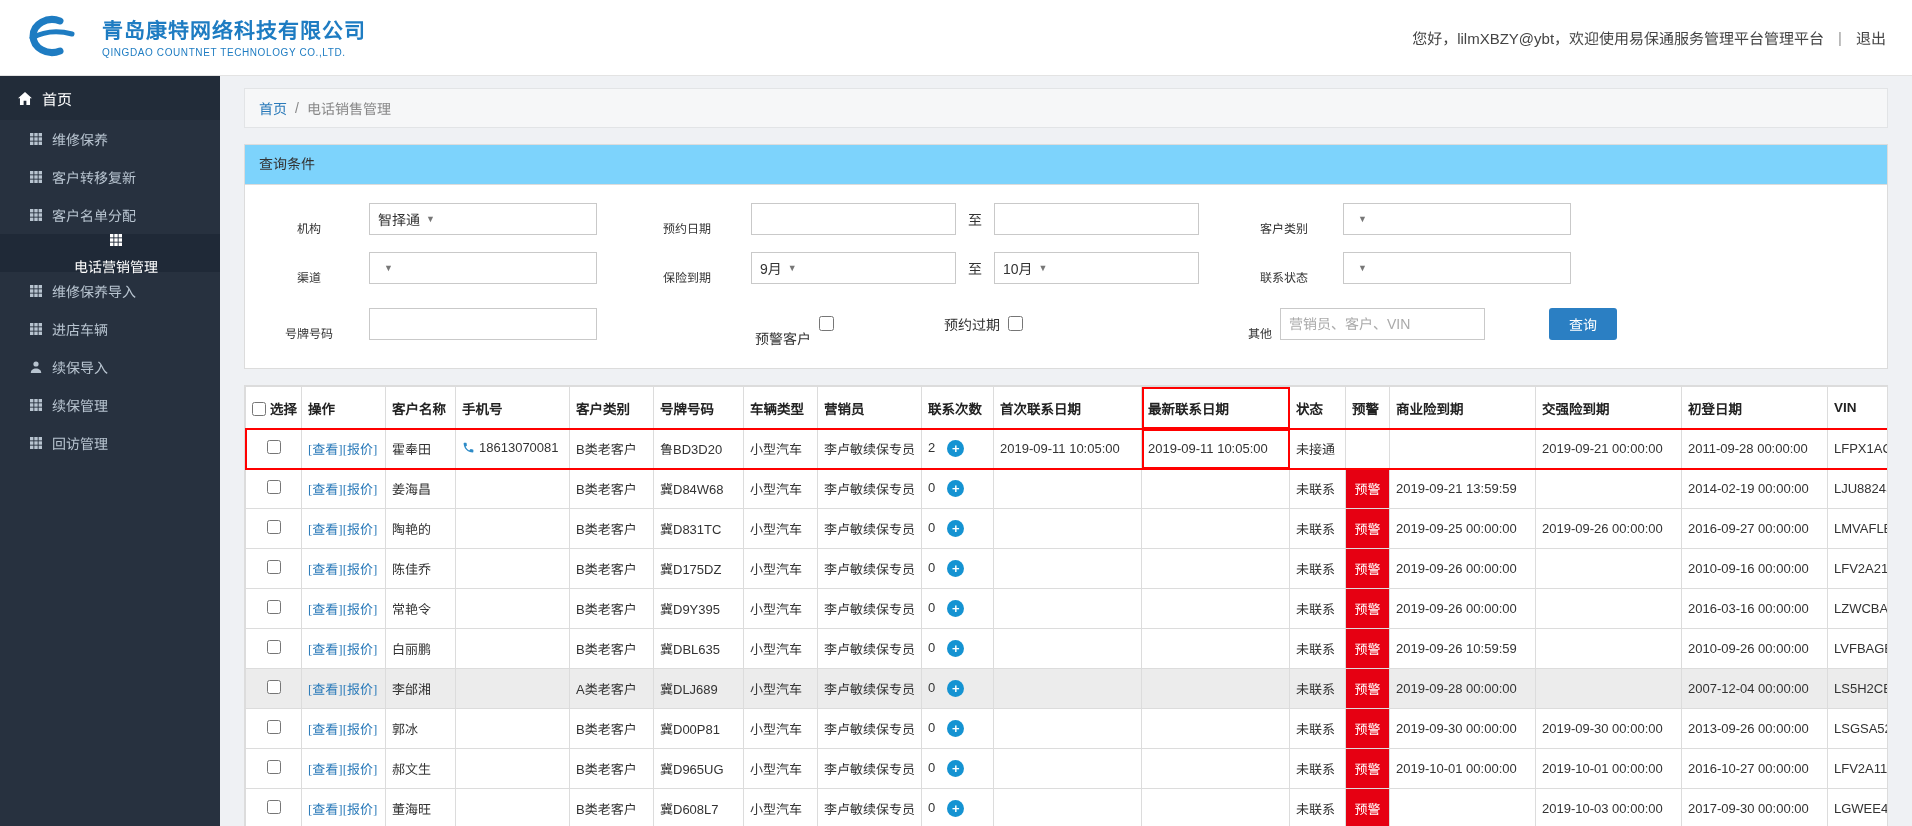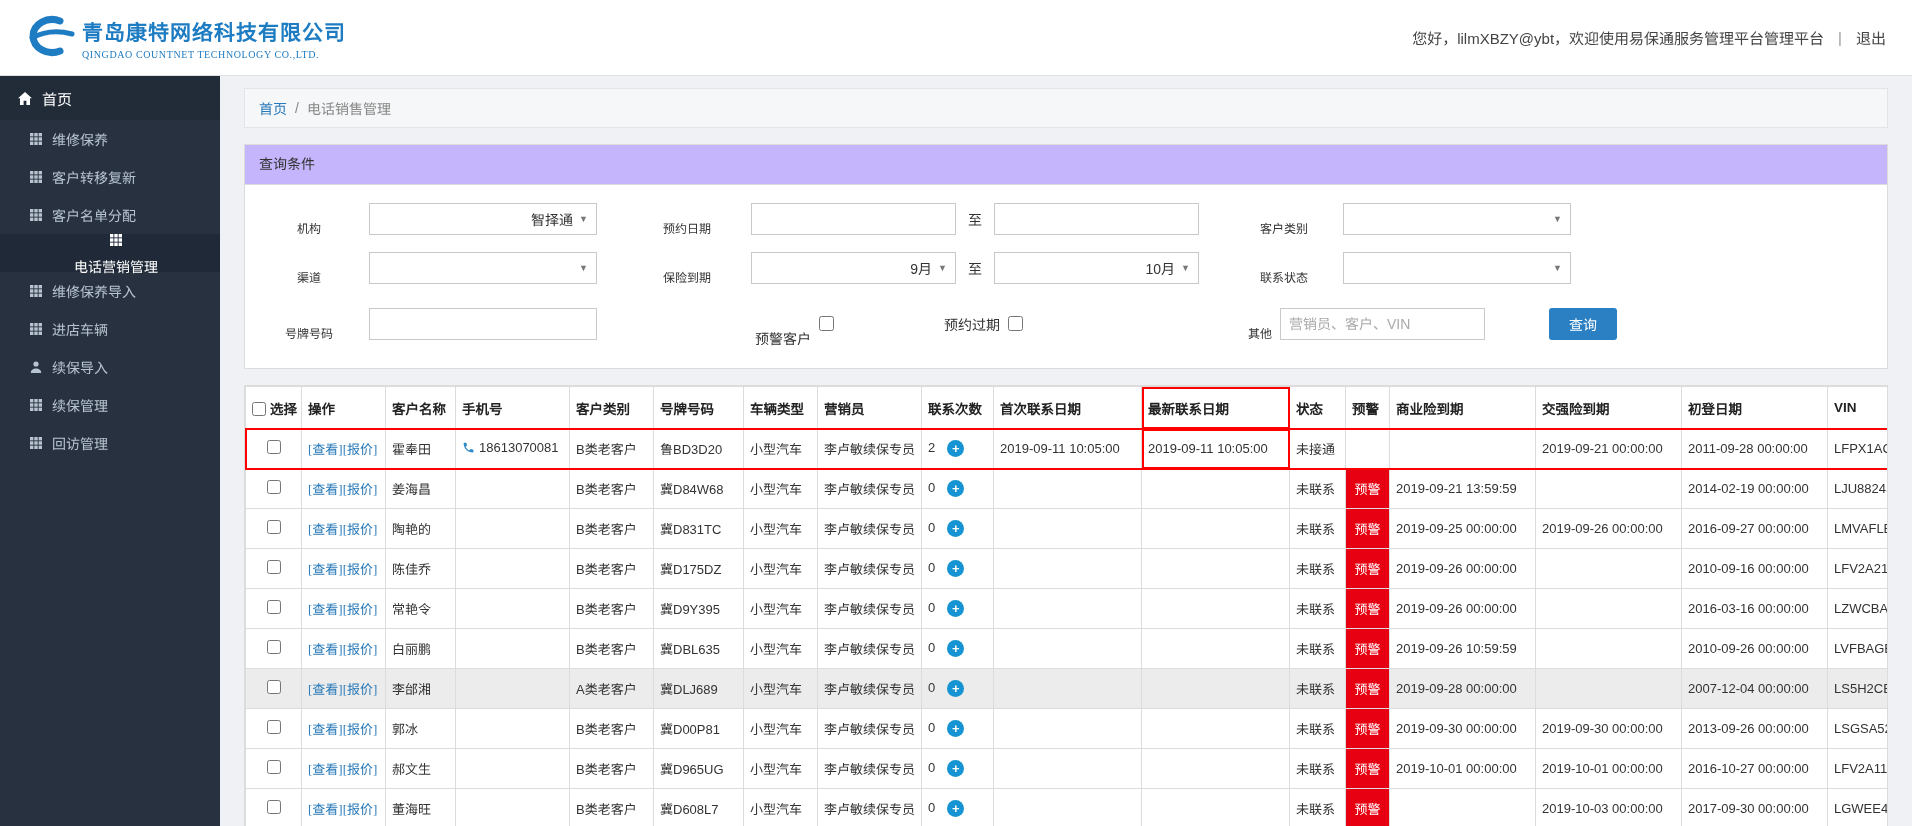--- a/index.html
+++ b/index.html
@@ -1,21 +1,21 @@
 <!DOCTYPE html>
 <html lang="zh-CN" style="--brand-blue: #1e7cc2; --link-blue: #2a7ab9; --button-blue: #2b7fc3; --warning-red: #e60012; --annotation-red: #ff0000; --page-current-red: #e4393c;"><head>
 <meta charset="utf-8">
 <style>
   * { margin:0; padding:0; box-sizing:border-box; }
   html,body { width:1912px; height:826px; }
   body { font-family:"Liberation Sans","DejaVu Sans",sans-serif; background:#eff1f4; color:#333; overflow:hidden; }
 
   
   .topbar { height:76px; background:#fff; display:flex; align-items:center; justify-content:space-between; padding:0 26px 0 20px; border-bottom:1px solid #e3e3e3; }
-  .brand { display:flex; align-items:center; gap:6px;font-family:Liberation Serif, serif; }
+  .brand { display:flex; align-items:flex-start; gap:26px; }
   .brand-text { display:flex; flex-direction:column; }
   .brand-cn { color:var(--brand-blue,#1e7cc2); font-size:21px; font-weight:bold; letter-spacing:1px; }
   .brand-en { color:var(--brand-blue,#1e7cc2); font-size:10px; letter-spacing:.6px; margin-top:3px; }
   .top-right { display:flex; align-items:center; gap:14px; font-size:15px; color:#444; }
   .sep { color:#999; }
   .logout { color:#444; cursor:pointer; text-decoration:none; }
 
   
   .layout { display:flex; height:750px; }
 
@@ -29,30 +29,30 @@
   .side-subitem { display:flex; align-items:center; gap:10px; height:38px; padding:0 18px 0 30px; color:#b8c4d0; font-size:14px; cursor:pointer; }
   .side-subitem.active { background:#1f2937; color:#fff;flex-direction:column; }
 
   
   .main { flex:1; display:flex; flex-direction:column; padding:12px 24px 12px 24px; overflow:hidden; background:#eff1f4; }
   .breadcrumb { flex:none; height:40px; background:#f6f7f8; border:1px solid #e2e4e6; display:flex; align-items:center; gap:8px; padding:0 14px; font-size:14px; color:#888; }
   .bc-home { color:var(--link-blue,#2a7ab9); cursor:pointer; }
 
   .panel { background:#fff; border:1px solid #dcdcdc; }
   .query-panel { margin-top:16px; flex:none; }
-  .qp-title { height:40px; line-height:39px; background:#c4b5fd; border-bottom:1px solid #dcdcdc; padding:0 14px; font-size:14px; color:#333; }
+  .qp-title { height:40px; line-height:39px; background:#7dd3fc; border-bottom:1px solid #dcdcdc; padding:0 14px; font-size:14px; color:#333; }
   .qp-body { padding:16px 12px 6px; }
   .q-row { display:flex; align-items:center; margin-bottom:14px; }
   .q-label { text-align:center; padding-right:8px; font-size:12px; color:#333; white-space:nowrap;margin-top:18px; }
   .lw1 { width:112px; } .lw2 { width:120px; } .lw3 { width:110px; }
   .ml-a { margin-left:34px; }
   .ctl { height:32px; border:1px solid #c9c9c9; background:#fff; font-size:14px; color:#333; font-family:inherit; }
   input.ctl { padding:0 8px; }
   input.ctl::placeholder { color:#aaa; }
-  .sel { display:flex; align-items:center; justify-content:flex-end; padding:4px 8px; cursor:pointer; }
+  .sel { display:flex; align-items:center; justify-content:flex-start; padding:4px 8px; cursor:pointer; }
   .sel .arr { color:#777; font-size:9px; margin-left:6px; }
   .cw-a { width:228px; } .cw-b { width:205px; }
   .to-label { width:38px; text-align:center; font-size:14px; color:#333; }
   .chk-label { font-size:14px; color:#333; white-space:nowrap; }
   .chk { margin-left:8px; width:15px; height:15px; cursor:pointer; }
   .ml-warn { margin-left:158px;margin-top:29px; }
   .ml-expired { margin-left:110px; }
   .ml-other { margin-left:225px; padding-right:8px; }
   .btn-search { margin-left:64px; height:32px; padding:0 20px; background:var(--button-blue,#2b7fc3); color:#fff; border:none; font-size:14px; border-radius:3px; cursor:pointer; font-family:inherit; }
 

